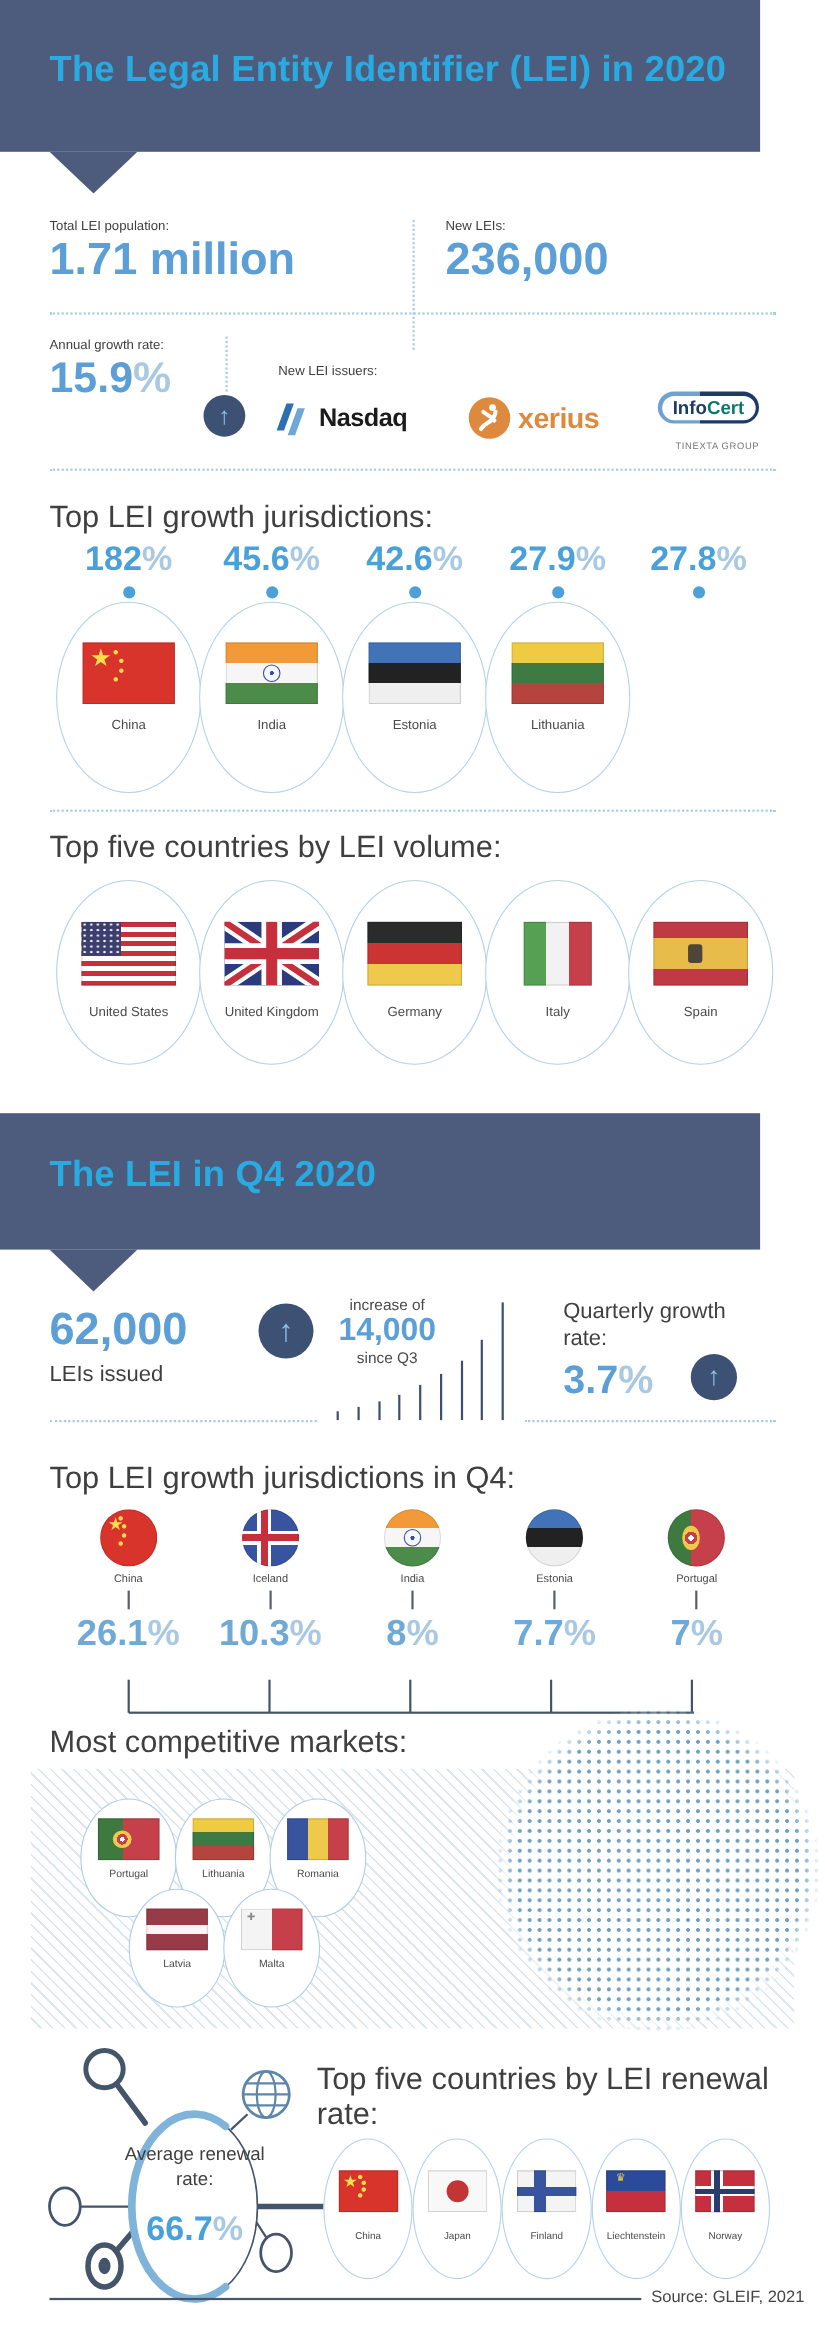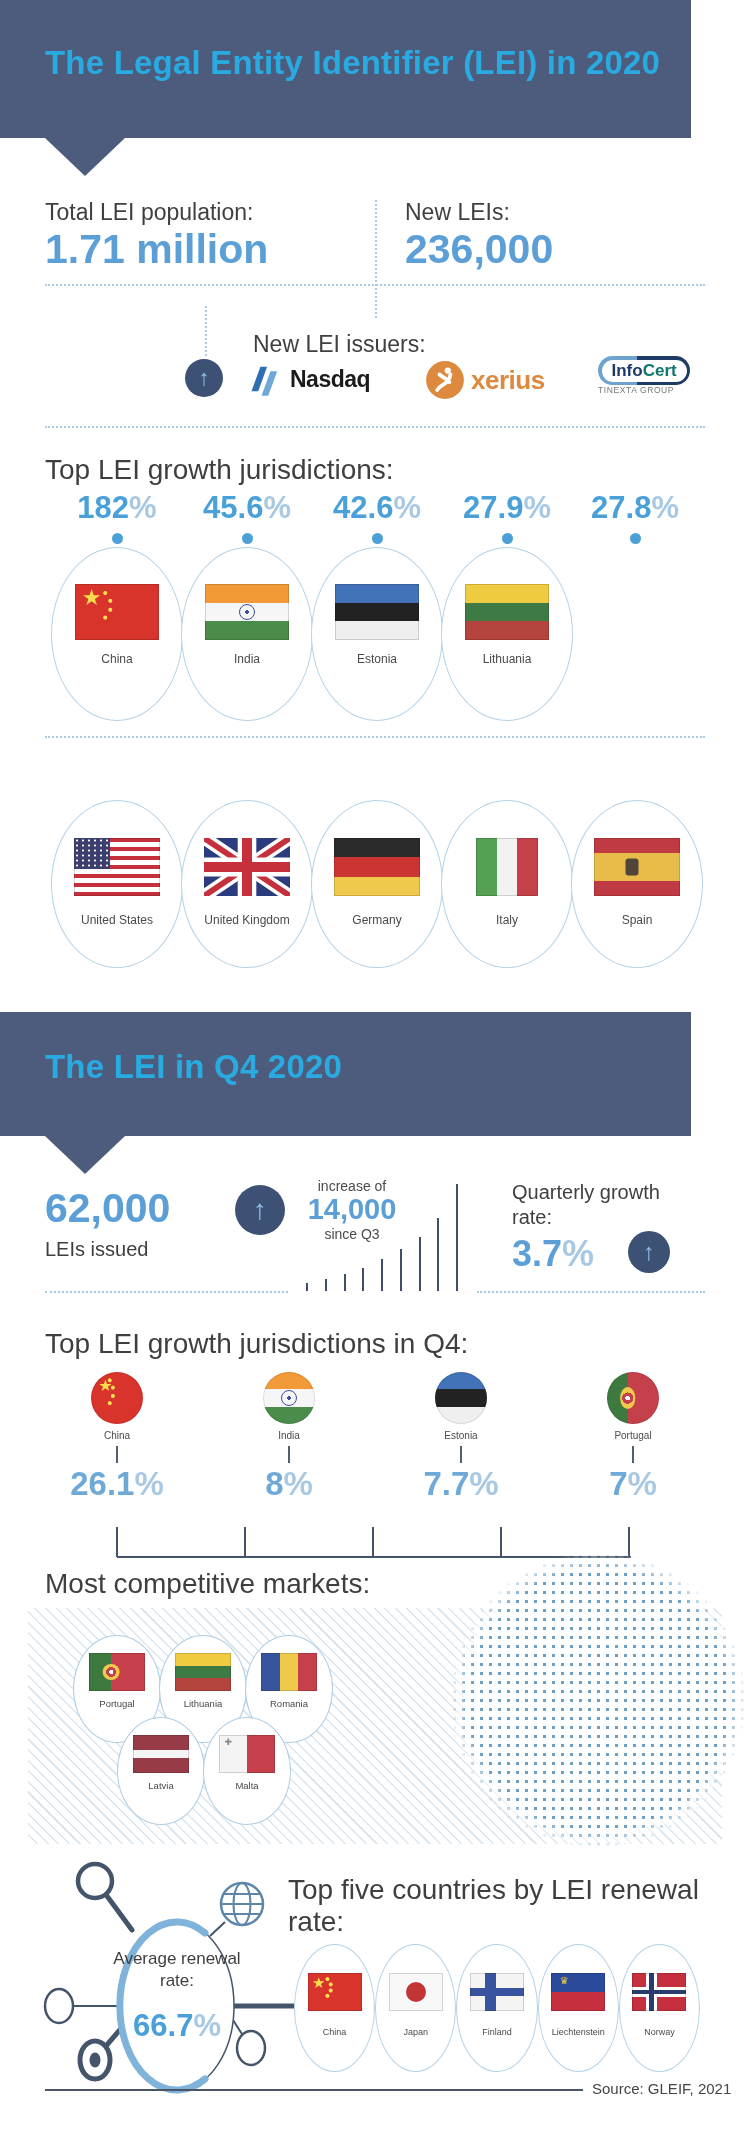--- a/index.html
+++ b/index.html
@@ -5,35 +5,35 @@
   html,body{margin:0;padding:0;background:#ffffff;}
   #page{position:relative;width:750px;height:2138px;background:#fff;overflow:hidden;
         font-family:"Liberation Sans","DejaVu Sans",sans-serif;color:#3f3f3f;}
   .abs{position:absolute;}
   
   .band{position:absolute;left:0;width:691px;height:126px;background:#4d5c7d;}
   .band-title{position:absolute;left:45px;top:44px;font-size:33px;font-weight:bold;color:#29abe2;letter-spacing:.2px;}
   .tri{position:absolute;left:45px;width:0;height:0;border-left:40px solid transparent;
        border-right:40px solid transparent;border-top:38px solid #4d5c7d;}
   
-  .stat-label{font-size:23px;color:#3f3f3f;line-height:1.25;}
+  .stat-label{font-size:12px;color:#3f3f3f;line-height:1.25;}
   .stat-value{font-size:41px;font-weight:bold;color:#5b9fd6;line-height:1.1;}
   .stat-value .sfx,.pct1 .sfx,.pct4 .sfx{color:#a9c8e2;font-weight:600;}
   .vdot{position:absolute;width:0;border-left:2px dotted #a9cbe3;}
   .hdot{position:absolute;left:45px;width:660px;height:0;border-top:2px dotted #a9cbe3;}
   .upc{position:absolute;background:#3d5174;border-radius:50%;display:flex;align-items:center;justify-content:center;}
   .upc span{color:#8fc0e8;font-weight:bold;}
   
   .issuer{position:absolute;display:flex;align-items:center;gap:6px;}
   .nasdaq-text{font-size:23px;font-weight:bold;color:#1b1b1b;letter-spacing:-.5px;}
   .xerius-text{font-size:26px;color:#dd8a3e;font-weight:bold;letter-spacing:-.5px;}
   .ic-outer{background:linear-gradient(90deg,#6fa3cf 0 42%,#1e3a66 42%);border-radius:999px;padding:3.5px;display:inline-block;}
   .ic-inner{background:#fff;border-radius:999px;padding:1px 10px;font-weight:bold;font-size:17px;color:#1e3a66;white-space:nowrap;}
   .ic-inner .cert{color:#0f766e;}
-  .ic-sub{font-size:8.5px;color:#777;text-align:left;letter-spacing:.6px;margin-top:0;}
+  .ic-sub{font-size:8.5px;color:#777;text-align:right;letter-spacing:.6px;margin-top:15px;}
   
   .h2{position:absolute;left:45px;font-size:28px;color:#3f3f3f;}
   
   .cols{position:absolute;left:52px;width:646px;display:flex;justify-content:space-between;}
   .col{width:130px;display:flex;flex-direction:column;align-items:center;}
   .pct1{font-size:31px;font-weight:bold;color:#4aa0d8;line-height:1;}
   .dot{width:11px;height:11px;border-radius:50%;background:#4d9fd8;margin:10px 0 3px 0;}
   .ell{position:relative;border:1.5px solid #b5d2e6;border-radius:50%;background:#fff;}
   .ell1{width:130px;height:172px;}
   .ell2{width:130px;height:166px;}
@@ -143,20 +143,26 @@
     <div class="stat-label">Total LEI population:</div>
     <div class="stat-value">1.71 million</div>
   </div>
   <div class="vdot" style="left:375px;top:200px;height:118px;"></div>
   <div class="abs" style="left:405px;top:198px;">
     <div class="stat-label">New LEIs:</div>
     <div class="stat-value">236,000</div>
   </div>
   <div class="hdot" style="top:284px;"></div>
 
+  <div class="abs" style="left:45px;top:306px;width:150px;">
+    <div class="stat-label">Annual growth rate:</div>
+    <div class="stat-value" style="font-size:39px;margin-top:2px;">
+      <span>15.9</span><span class="sfx">%</span>
+    </div>
+  </div>
   <div class="upc" style="left:185px;top:359px;width:38px;height:38px;">
     <span style="font-size:22px;">↑</span>
   </div>
   <div class="vdot" style="left:205px;top:306px;height:50px;"></div>
   <div class="abs stat-label" style="left:253px;top:330px;">New LEI issuers:</div>
 
   <div class="issuer" style="left:248px;top:360px;justify-content:center;">
     <svg width="36" height="38" viewBox="0 0 32 34">
       <path d="M3 28 L11 6 h6 L9 28 Z" fill="#2e6fb2"></path>
       <path d="M12 32 L20 10 h6 L18 32 Z" fill="#6fa8d8"></path>
@@ -215,20 +221,21 @@
         <div class="ell-label" style="top:104px;">Lithuania</div>
       </div>
     </div>
     <div class="col">
       <div class="pct1"><span>27.8</span><span class="sfx">%</span></div>
       <div class="dot"></div>
     </div>
   </div>
   <div class="hdot" style="top:736px;"></div>
 
+  <div class="h2" style="top:754px;">Top five countries by LEI volume:</div>
   <div class="cols" style="top:800px;">
     <div class="col">
         <div class="ell ell2">
       <div class="fl s-md f-us" style="position:absolute;left:50%;top:37px;transform:translateX(-50%);"></div>
       <div class="ell-label" style="top:112px;">United States</div>
         </div>
       </div>
     <div class="col">
         <div class="ell ell2">
       <div class="fl s-md f-uk" style="position:absolute;left:50%;top:37px;transform:translateX(-50%);">
@@ -305,20 +312,26 @@
 
   <div class="h2" style="top:1328px;">Top LEI growth jurisdictions in Q4:</div>
   <div class="cols" style="top:1372px;">
     <div class="col">
       <div class="fl s-q4 f-cn"></div>
       <div class="q4-label" style="position:static;margin-top:6px;">China</div>
       <div class="tick"></div>
       <div class="pct4"><span>26.1</span><span class="sfx">%</span></div>
     </div>
     <div class="col">
+      <div class="fl s-q4 f-is"></div>
+      <div class="q4-label" style="position:static;margin-top:6px;">Iceland</div>
+      <div class="tick"></div>
+      <div class="pct4"><span>10.3</span><span class="sfx">%</span></div>
+    </div>
+    <div class="col">
       <div class="fl s-q4 f-in"></div>
       <div class="q4-label" style="position:static;margin-top:6px;">India</div>
       <div class="tick"></div>
       <div class="pct4"><span>8</span><span class="sfx">%</span></div>
     </div>
     <div class="col">
       <div class="fl s-q4 f-ee"></div>
       <div class="q4-label" style="position:static;margin-top:6px;">Estonia</div>
       <div class="tick"></div>
       <div class="pct4"><span>7.7</span><span class="sfx">%</span></div>

